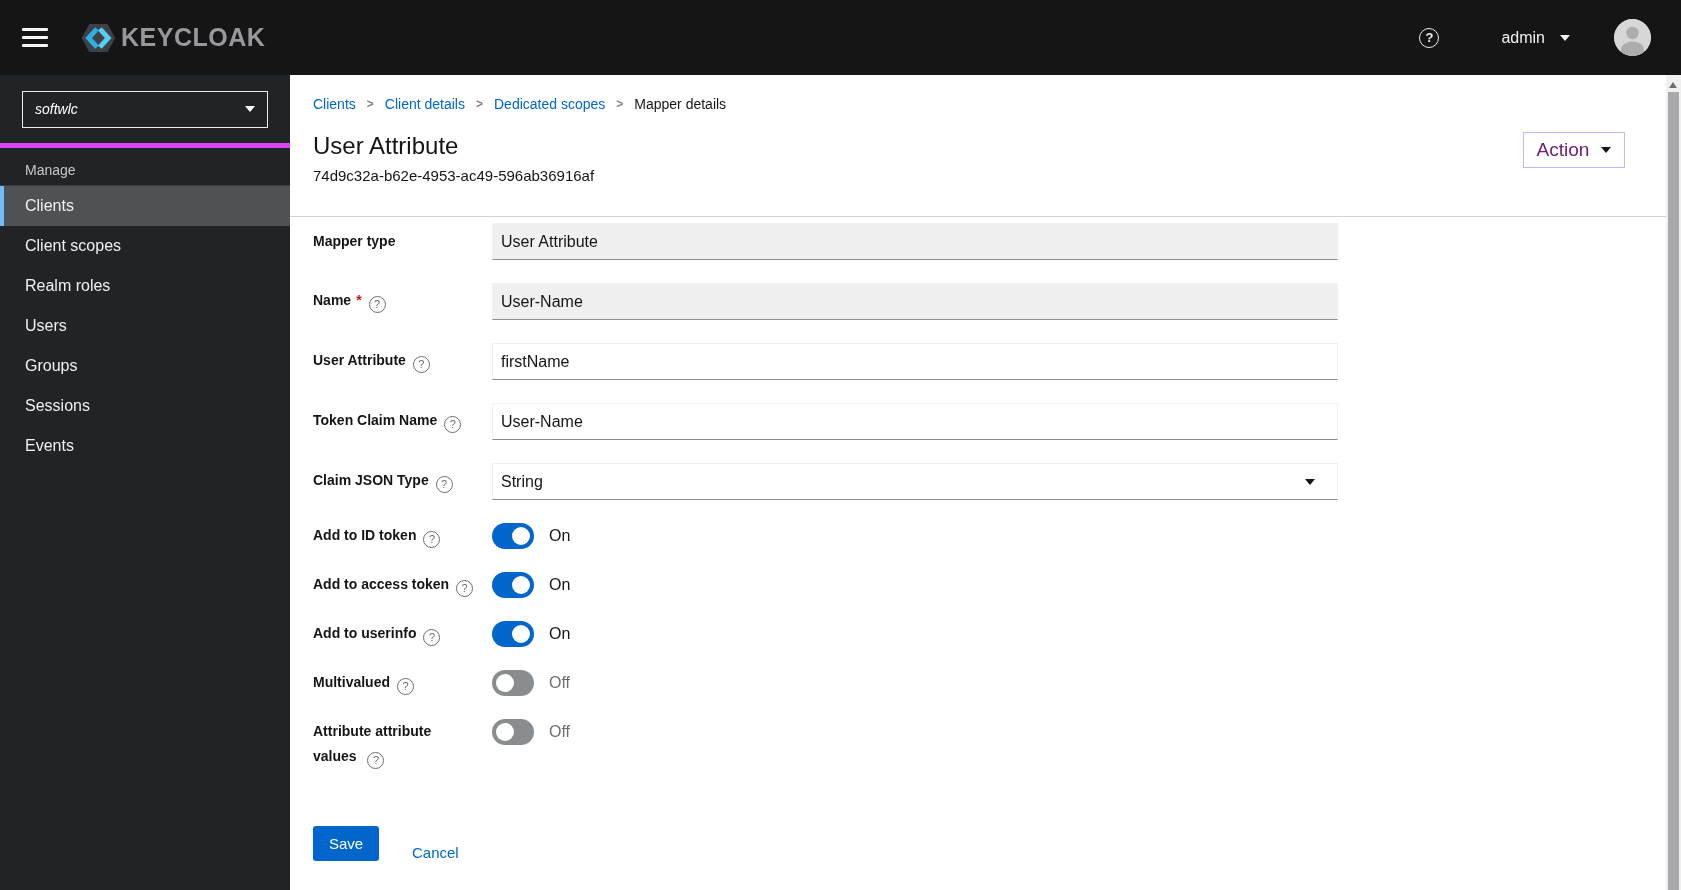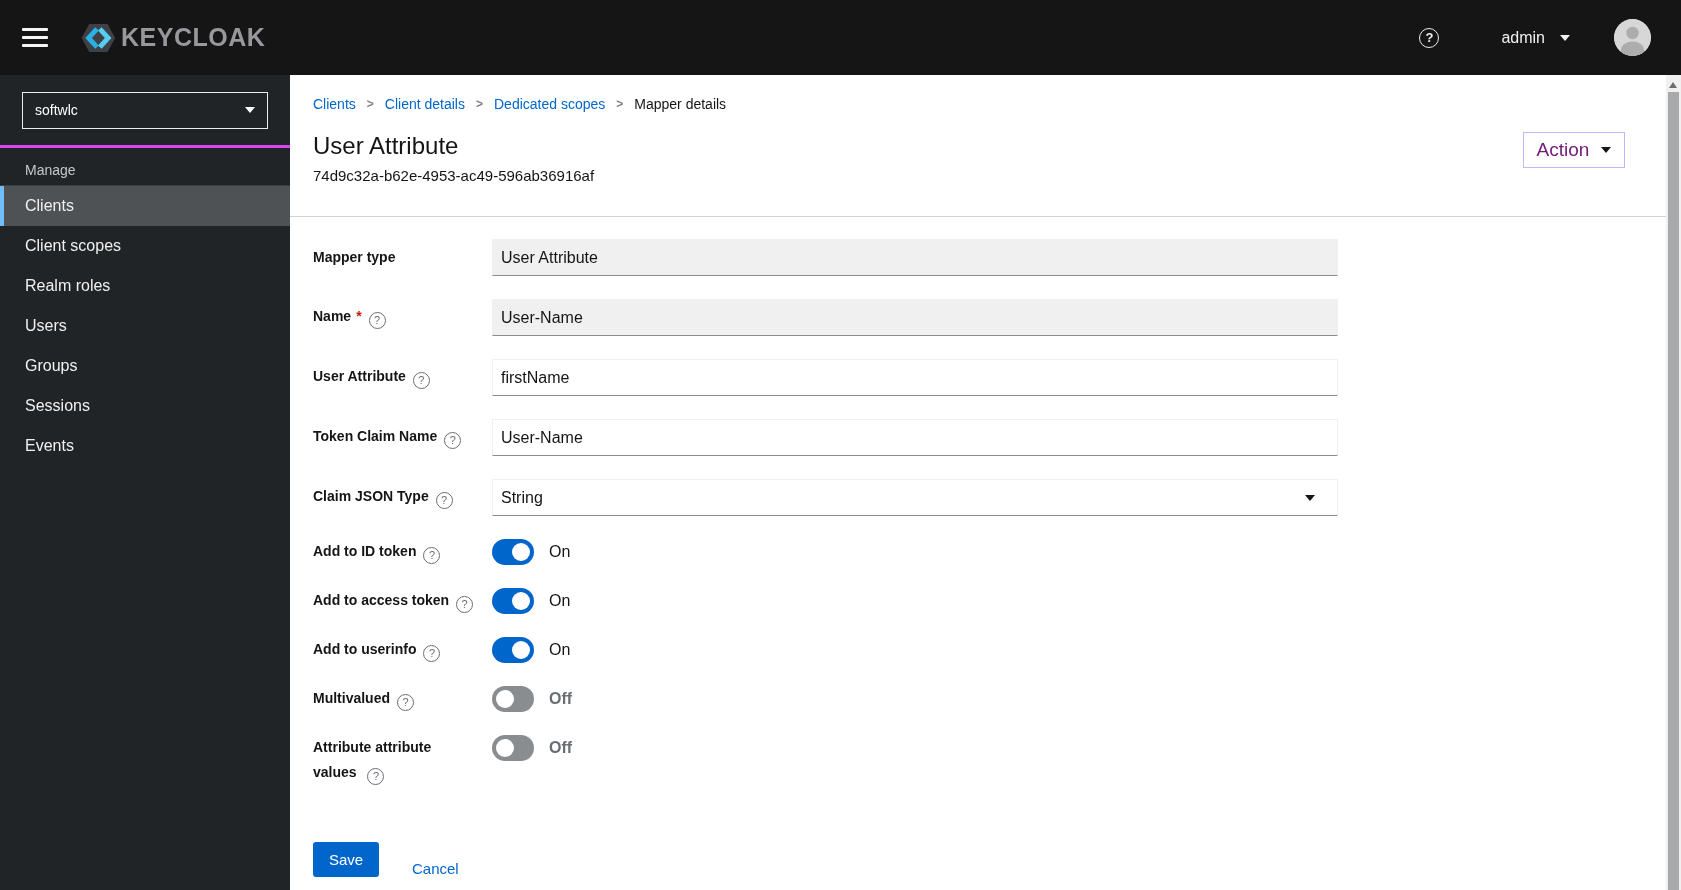--- a/index.html
+++ b/index.html
@@ -26,21 +26,21 @@
   }
   .help-circle::after { content:"?"; color:#ededed; font-size:13px; font-weight:700; line-height:1; }
   .user-menu { display:flex; align-items:center; cursor:pointer; }
   .user-name { color:#f0f0f0; font-size:16px; }
   .caret-down { width:0; height:0; border-left:5px solid transparent; border-right:5px solid transparent; border-top:6px solid #f0f0f0; display:inline-block; }
   .user-menu .caret-down { margin-left:15px; }
   .avatar { width:37px; height:37px; border-radius:50%; margin-left:44px; overflow:hidden; background:#d7d7d7; cursor:pointer; flex:none; }
 
   
   .sidebar { position:absolute; top:75px; left:0; bottom:0; width:290px; background:#212427; }
-  .realm-region { height:73px; border-bottom:3px solid #d946ef; display:flex; align-items:center; padding:0 22px; }
+  .realm-region { height:73px; border-bottom:5px solid #d946ef; display:flex; align-items:center; padding:0 22px;font-style:italic; }
   .realm-select {
     flex:1; height:37px; border:1px solid #ececec; background:transparent;
     display:flex; align-items:center; justify-content:space-between;
     padding:0 12px; color:#fff; font-size:14px; cursor:pointer;
   }
   .realm-select .caret-down { border-top-color:#fff; border-left-width:5px; border-right-width:5px; }
   .nav-section .section-title { font-size:14px; color:#c6c7c8; padding:14px 25px 7px; border-bottom:1px solid #3c3f42; }
   .nav-section ul { list-style:none; }
   .nav-item { position:relative; padding:9px 25px; font-size:16px; color:#f0f0f0; line-height:22px; cursor:pointer; }
   .nav-item.current { background:#4f5255; }
@@ -64,21 +64,21 @@
   .subtitle { margin-top:5px; font-size:15px; line-height:20px; color:#151515; }
   .action-btn {
     position:absolute; top:57px; right:41px; width:102px; height:36px;
     background:#fff; border:1px solid #c4b5fd; font-family:inherit; font-size:19px; color:#701a75;
     display:flex; align-items:center; justify-content:center; gap:12px; cursor:pointer;
   }
   .action-btn .caret-down { border-top-color:#151515; }
   .divider { border:none; border-top:1px solid #d2d2d2; margin:30px 0 0 -23px; }
 
   
-  .mapper-form { margin-top:22px; }
+  .mapper-form { margin-top:6px; }
   .form-row { display:flex; align-items:center; margin-bottom:23px; }
   .form-row.switch-row { align-items:flex-start; }
   .form-label { width:179px; flex:none; font-size:14px; font-weight:700; color:#151515; line-height:21px; }
   .switch-row .form-label { line-height:25px; }
   .form-label.narrow { padding-right:34px; }
   .req { color:#c9190b; margin-left:5px; }
   .help-q {
     display:inline-flex; width:17px; height:17px; border:1px solid #6a6e73; border-radius:50%;
     align-items:center; justify-content:center; margin-left:7px; vertical-align:-3px; cursor:pointer; flex:none;
   }
@@ -90,21 +90,21 @@
   .pf-input:disabled { background:#f0f0f0; color:#151515; border-color:#f0f0f0; border-bottom-color:#8a8d90; opacity:1; }
   .pf-select { display:flex; align-items:center; justify-content:space-between; cursor:pointer; }
   .pf-select .caret-down { border-top-color:#151515; margin-right:14px; }
   .switch { position:relative; width:42px; height:26px; border-radius:13px; cursor:pointer; flex:none; }
   .switch.on { background:#0066cc; }
   .switch.off { background:#8a8d90; }
   .switch .knob { position:absolute; top:4px; width:18px; height:18px; border-radius:50%; background:#fff; }
   .switch.on .knob { right:4px; }
   .switch.off .knob { left:4px; }
   .switch-state { margin-left:15px; font-size:16px; line-height:26px; color:#151515; }
-  .switch-state.off { color:#6a6e73;font-weight:bold; }
+  .switch-state.off { color:#6a6e73; }
   .form-buttons { margin-top:57px; display:flex; align-items:flex-end; }
   .save-btn { width:66px; height:35px; background:#0066cc; color:#fff; border:none; border-radius:3px; font-family:inherit; font-size:15px; cursor:pointer; }
   .cancel-link { margin-left:33px; color:#0066cc; font-size:15px; text-decoration:none; cursor:pointer; }
 </style>
 </head>
 <body>
 
 <div class="frame">
 
   <header class="masthead">

